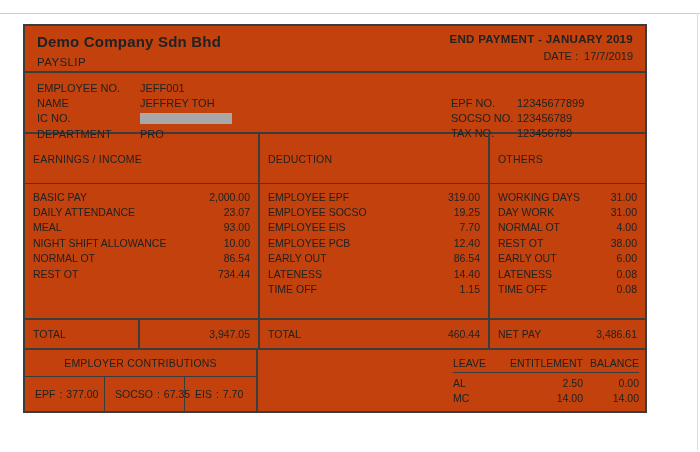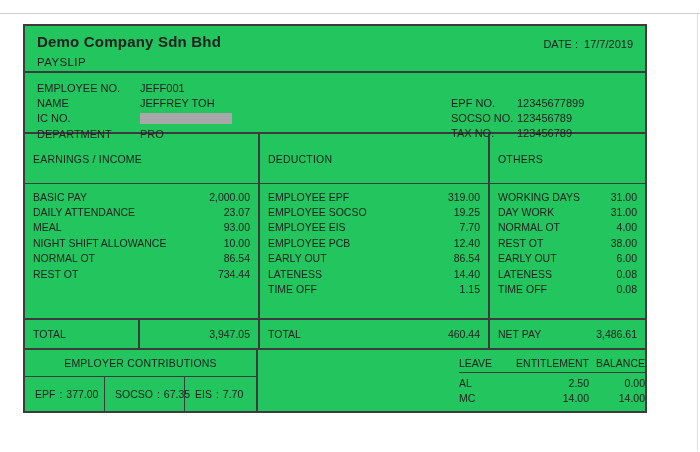--- a/index.html
+++ b/index.html
@@ -2,21 +2,21 @@
 <html><head>
 <meta charset="utf-8">
 <style>
   html,body{margin:0;padding:0;background:#fff;}
   .canvas{position:relative;width:700px;height:452px;background:#ffffff;overflow:hidden;
           font-family:"Liberation Sans", sans-serif;color:#222;-webkit-font-smoothing:antialiased;}
   .frame-top{position:absolute;top:13px;left:0;width:700px;height:1px;background:#cfcfcf;}
   .frame-right{position:absolute;top:13px;right:2px;width:1px;height:437px;background:#dcdcdc;}
 
   .payslip{position:absolute;left:23px;top:24px;width:624px;height:389px;border:2px solid #3c3c3c;
-           box-sizing:border-box;display:flex;flex-direction:column;background:#22c55e;}
+           box-sizing:border-box;display:flex;flex-direction:column;background:#c2410c;}
 
   
   .head{height:47px;border-bottom:2px solid #3c3c3c;display:flex;justify-content:space-between;
         padding:7px 12px 0 12px;box-sizing:border-box;}
   .company{font-size:15px;font-weight:bold;letter-spacing:.2px;}
   .doc-title{font-size:11.5px;margin-top:6px;letter-spacing:.4px;}
   .head-right{text-align:right;}
   .period{font-size:11.5px;font-weight:bold;letter-spacing:.3px;}
   .date-line{font-size:11px;margin-top:5px;}
   .date-line .lbl{margin-right:6px;}
@@ -57,21 +57,21 @@
                   justify-content:center;font-size:10.5px;letter-spacing:.2px;flex:none;}
   .contrib-cells{flex:1;display:flex;}
   .contrib-cell{display:flex;align-items:center;padding:0 0 0 10px;font-size:10.5px;
                 box-sizing:border-box;white-space:nowrap;}
   .contrib-cell.c1{width:80px;border-right:1.5px solid #3c3c3c;}
   .contrib-cell.c2{width:80px;border-right:1.5px solid #3c3c3c;}
   .contrib-cell.c3{flex:1;}
   .contrib-cell .sep{margin:0 4px 0 4px;}
 
   .leave-area{flex:1;position:relative;}
-  .leave-table{position:absolute;top:7px;right:0;width:186px;font-size:10.5px;}
+  .leave-table{position:absolute;top:7px;right:6px;width:186px;font-size:10.5px;}
   .leave-head{display:grid;grid-template-columns:40px 90px 56px;padding-bottom:3px;
               border-bottom:1.5px solid #3c3c3c;}
   .leave-row{display:grid;grid-template-columns:40px 90px 56px;height:15.5px;align-items:center;}
   .leave-row.first{margin-top:2px;}
   .ra{text-align:right;}
 </style>
 </head>
 <body>
 
 <div class="canvas">
@@ -79,20 +79,21 @@
   <div class="frame-right"></div>
 
   <div class="payslip">
 
     <div class="head">
       <div>
         <div class="company">Demo Company Sdn Bhd</div>
         <div class="doc-title">PAYSLIP</div>
       </div>
       <div class="head-right">
+        <div class="period">END PAYMENT - JANUARY 2019</div>
         <div class="date-line">
           <span class="lbl">DATE :</span><span>17/7/2019</span>
         </div>
       </div>
     </div>
 
     <div class="emp">
       <div class="emp-left">
         <div class="emp-row">
           <span class="emp-label">EMPLOYEE NO.</span>

